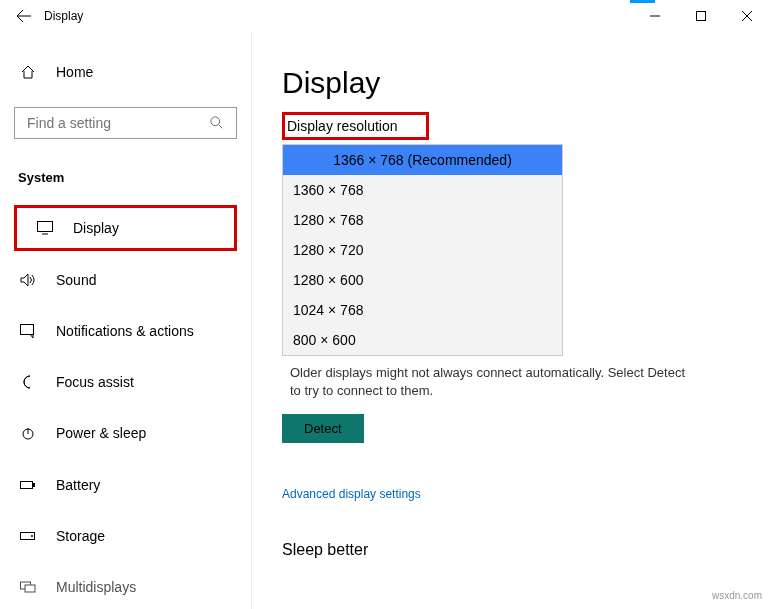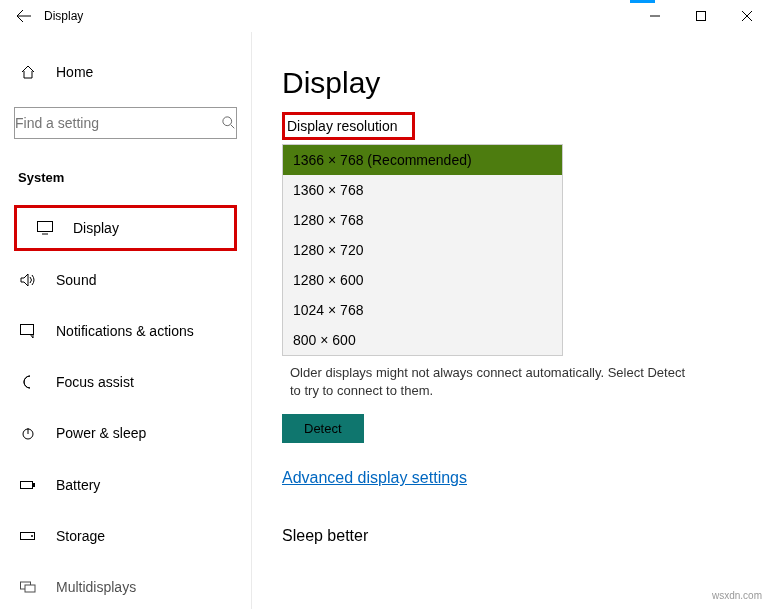--- a/index.html
+++ b/index.html
@@ -11,37 +11,37 @@
     .titlebar .controls { margin-left: auto; display: flex; }
     .titlebar .ctrl { width: 46px; height: 32px; display: flex; align-items: center; justify-content: center; }
     .ctrl svg { width: 10px; height: 10px; }
     .accent-strip { position: absolute; top: 0; right: 115px; width: 25px; height: 3px; background: #0099ff; }
 
     .layout { display: flex; height: calc(100% - 32px); }
     .sidebar { width: 252px; border-right: 1px solid #eaeaea; display: flex; flex-direction: column; justify-content: space-between; }
     .sidebar .home { display: flex; align-items: center; height: 44px; padding-left: 18px; margin-top: 18px; }
     .sidebar .home .icon, .nav-item .icon { width: 20px; display: flex; justify-content: center; }
     .sidebar .home span.lbl, .nav-item span.lbl { font-size: 14px; padding-left: 18px; }
-    .search { margin: 6px 14px 4px 14px; height: 32px; border: 1px solid #999; display: flex; align-items: center; padding: 0 0; }
+    .search { margin: 6px 14px 4px 14px; height: 32px; border: 1px solid #999; display: flex; align-items: center; padding: 0 12px; }
     .search input { border: none; outline: none; flex: 1; font-size: 14px; background: transparent; }
     .system-header { font-size: 13px; font-weight: 600; padding: 20px 18px 12px 18px; }
     .nav-item { display: flex; align-items: center; height: 44px; padding-left: 18px; }
     .nav-item.truncated { opacity: 0.7; }
     .nav-highlight { border: 3px solid #d40000; margin: 0 14px; }
     .nav-highlight .nav-item { height: 40px; }
 
     .main { flex: 1; padding: 34px 30px 0 30px; position: relative; }
     .page-title { font-size: 30px; font-weight: 350; margin-bottom: 12px; }
-    .section-label { font-size: 14px; display: inline-block; border: 3px solid #d40000; padding: 3px 14px 3px 2px; margin-bottom: 4px; }
+    .section-label { font-size: 14px; display: inline-block; border: 3px solid #d40000; padding: 3px 28px 3px 2px; margin-bottom: 4px; }
     .dropdown { width: 281px; background: #f3f3f3; border: 1px solid #ccc; }
     .dropdown .opt { padding: 7px 10px; font-size: 14px; }
-    .dropdown .opt.selected { background: #4d7c0f; }
+    .dropdown .opt.selected { background: #3b82f6; text-align: center; }
     .info { font-size: 13px; margin-top: 8px; color: #333; line-height: 1.4; max-width: 400px; margin-left: 8px; }
     .btn { margin-top: 14px; padding: 7px 22px; background: #0f766e; border: none; font-size: 13px; }
-    .link { color: #0067c0; font-size: 16px; display: block; margin-top: 26px; text-decoration: underline; }
+    .link { color: #0067c0; font-size: 12px; display: block; margin-top: 44px; }
     .section-heading { font-size: 16px; font-weight: 400; margin-top: 40px; }
     .cutoff-text { font-size: 13px; color: #555; margin-top: 6px; }
     
     .watermark { position: absolute; bottom: 8px; right: 8px; font-size: 10px; color: #999; margin-left: 26px; }
   </style>
 </head>
 <body>
 
 <div class="accent-strip"></div>
 

